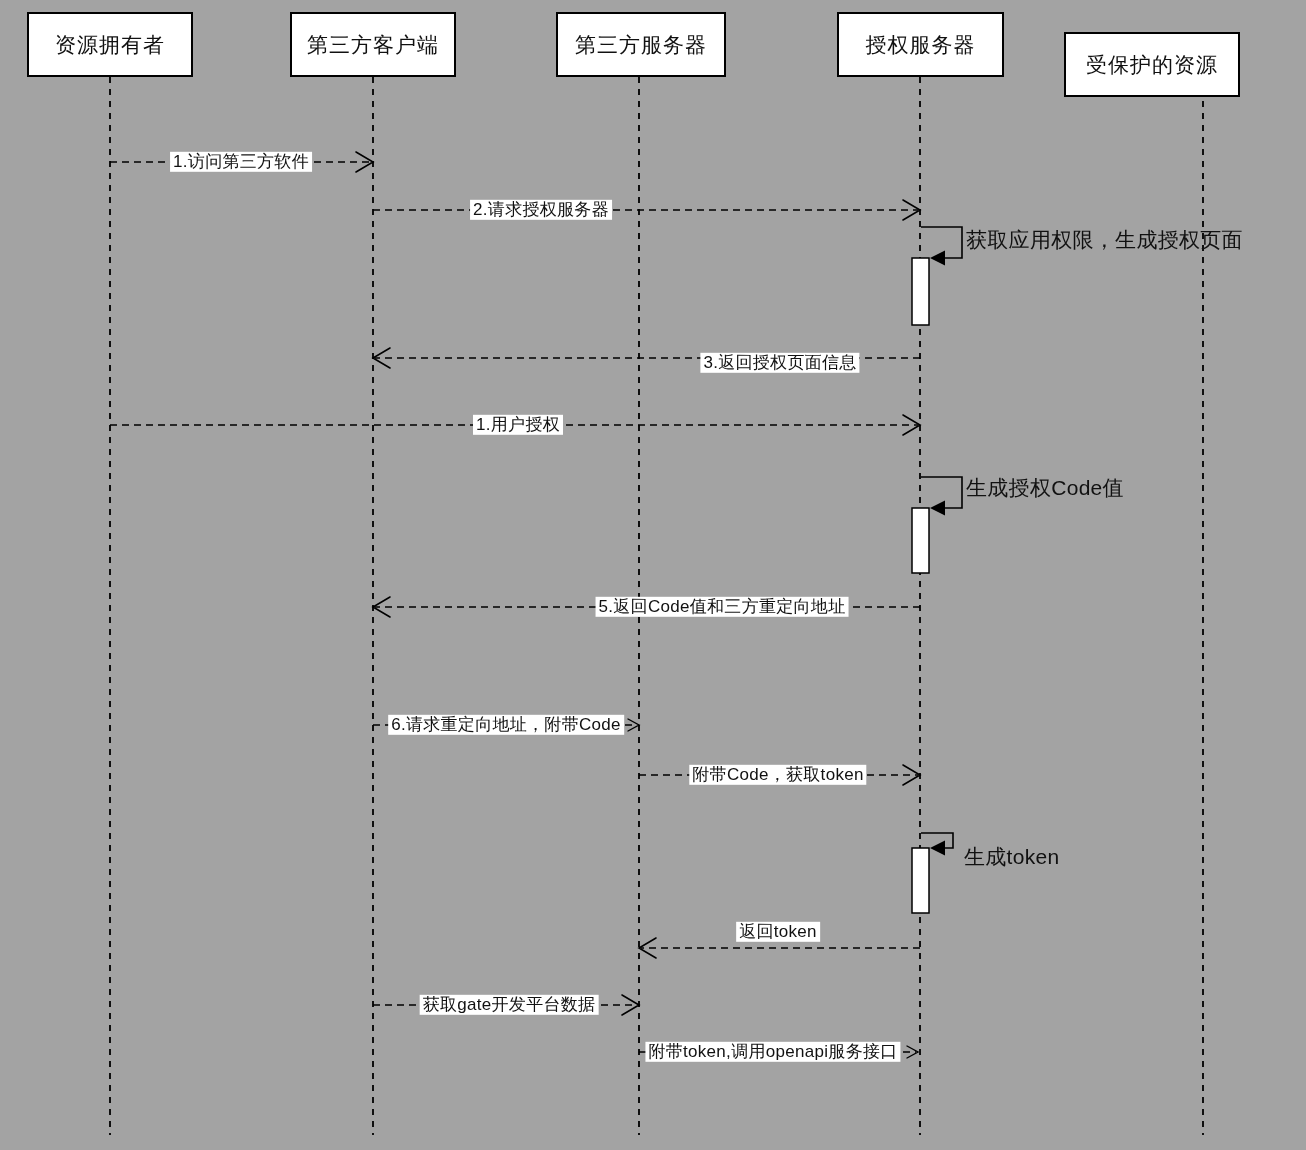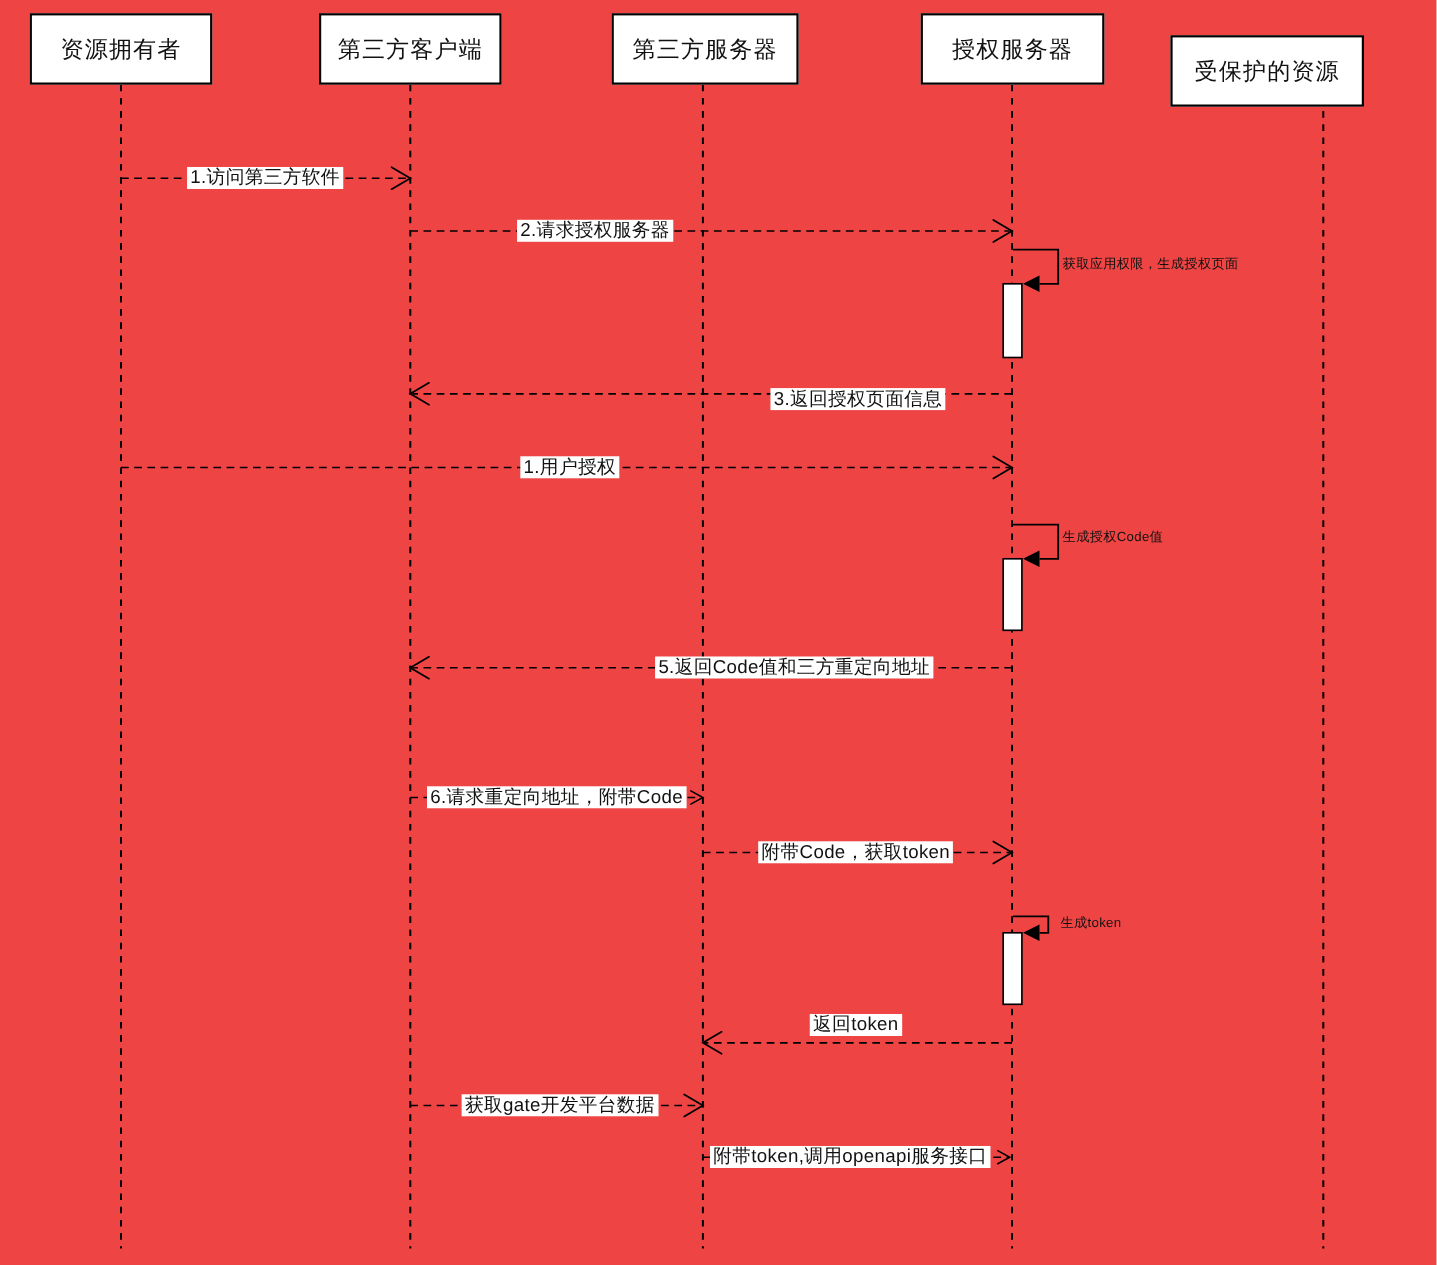--- a/index.html
+++ b/index.html
@@ -1,20 +1,20 @@
 <!DOCTYPE html>
 <html><head>
 <meta charset="utf-8">
 <style>
   html,body{margin:0;padding:0;background:#fff;}
   .canvas{
     position:relative;
     width:1306px;
     height:1150px;
-    background:#ef4444;
+    background:#a3a3a3;
     font-family:"Liberation Sans","DejaVu Sans",sans-serif;
     color:#111;
     overflow:hidden;
   }
   .diagram-svg{position:absolute;left:0;top:0;}
   .lifeline{stroke:#000;stroke-width:1.8;stroke-dasharray:6 6;fill:none;}
   .msg{stroke:#000;stroke-width:1.5;stroke-dasharray:7 5;fill:none;}
   .arrow-open{stroke:#000;stroke-width:1.6;fill:none;stroke-linecap:round;}
   .arrow-open-sm{stroke:#000;stroke-width:1.4;fill:none;stroke-linecap:round;}
   .loop{stroke:#000;stroke-width:1.6;fill:none;}
@@ -26,21 +26,21 @@
     display:flex;align-items:center;justify-content:center;
     font-size:21px;letter-spacing:1px;white-space:nowrap;
   }
   .msg-label{
     position:absolute;transform:translate(-50%,-50%);
     background:#fff;padding:0 3px;font-size:17px;letter-spacing:.3px;
     white-space:nowrap;line-height:1.2;
   }
   .self-label{
     position:absolute;transform:translate(0,-50%);
-    font-size:12px;letter-spacing:.3px;white-space:nowrap;line-height:1.2;
+    font-size:21px;letter-spacing:.3px;white-space:nowrap;line-height:1.2;
   }
 </style>
 </head>
 <body>
 
 <div class="canvas">
 
   <svg class="diagram-svg" width="1306" height="1150" viewBox="0 0 1306 1150">
 
     <line class="lifeline" x1="110" y1="77" x2="110" y2="1135"></line>
@@ -115,15 +115,15 @@
   <div class="msg-label" style="left:518px;top:425px;">1.用户授权</div>
   <div class="msg-label" style="left:722px;top:607px;text-align:center;">5.返回Code值和三方重定向地址</div>
   <div class="msg-label" style="left:506px;top:725px;">6.请求重定向地址，附带Code</div>
   <div class="msg-label" style="left:778px;top:775px;">附带Code，获取token</div>
   <div class="msg-label" style="left:778px;top:932px;">返回token</div>
   <div class="msg-label" style="left:509px;top:1005px;">获取gate开发平台数据</div>
   <div class="msg-label" style="left:773px;top:1052px;">附带token,调用openapi服务接口</div>
 
   <div class="self-label" style="left:966px;top:240px;">获取应用权限，生成授权页面</div>
   <div class="self-label" style="left:966px;top:488px;">生成授权Code值</div>
-  <div class="self-label" style="left:964px;top:839px;">生成token</div>
+  <div class="self-label" style="left:964px;top:857px;">生成token</div>
 
 </div>
 
 </body></html>

